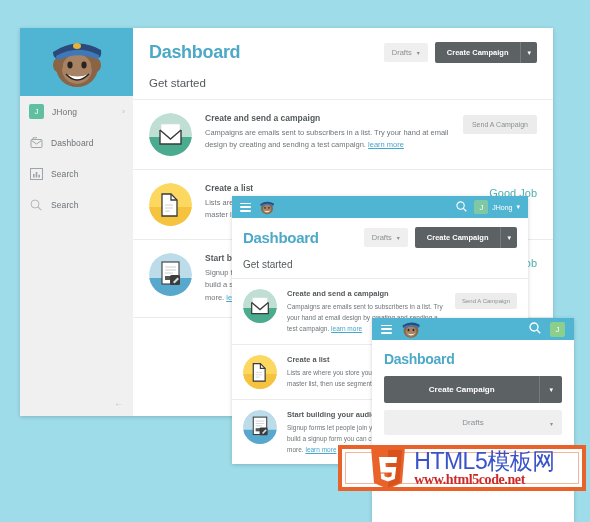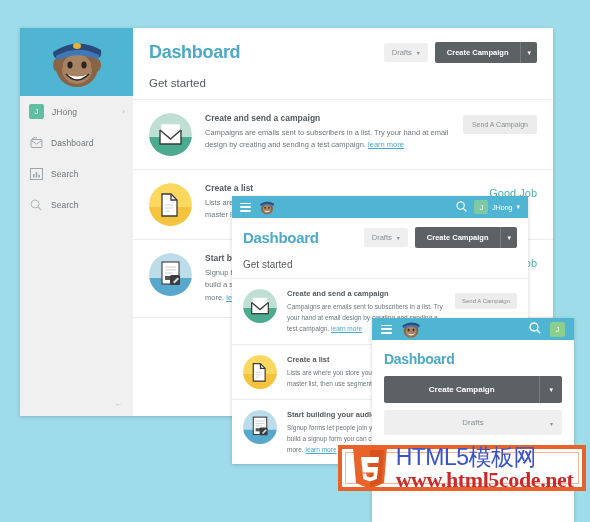--- a/index.html
+++ b/index.html
@@ -97,21 +97,21 @@
   .mb-tail { font-size: 6.5px; color: #6f7578; text-align: center; padding: 0 12px; }
 
   
   #watermark { position: absolute; left: 338px; top: 445px; width: 248px; height: 46px;
                background: #fff; border: 4px solid #e8622a; padding: 3px; }
   .wm-inner { width: 100%; height: 100%; border: 1px solid #f3b59a; display: flex; align-items: center;
               justify-content: center; gap: 7px; padding: 0 6px; }
   .wm-logo { width: 38px; height: 46px; flex: none; position: relative; }
   .wm-text { display: flex; flex-direction: column; line-height: 1; }
   .wm-line1 { color: #3a53c8; font-size: 23px; font-family: "Liberation Sans", sans-serif; letter-spacing: -.5px; }
-  .wm-line2 { color: #cc2a2a; font-size: 22px; font-weight: bold; font-family: "Liberation Serif", serif; letter-spacing: -.4px; }
+  .wm-line2 { color: #cc2a2a; font-size: 14px; font-weight: bold; font-family: "Liberation Serif", serif; letter-spacing: -.4px; }
 </style>
 </head>
 <body>
 
 <div class="stage">
 
   <div class="window" id="desktop">
 
     <div class="dsk-sidebar">
       <div class="dsk-logo-box">

